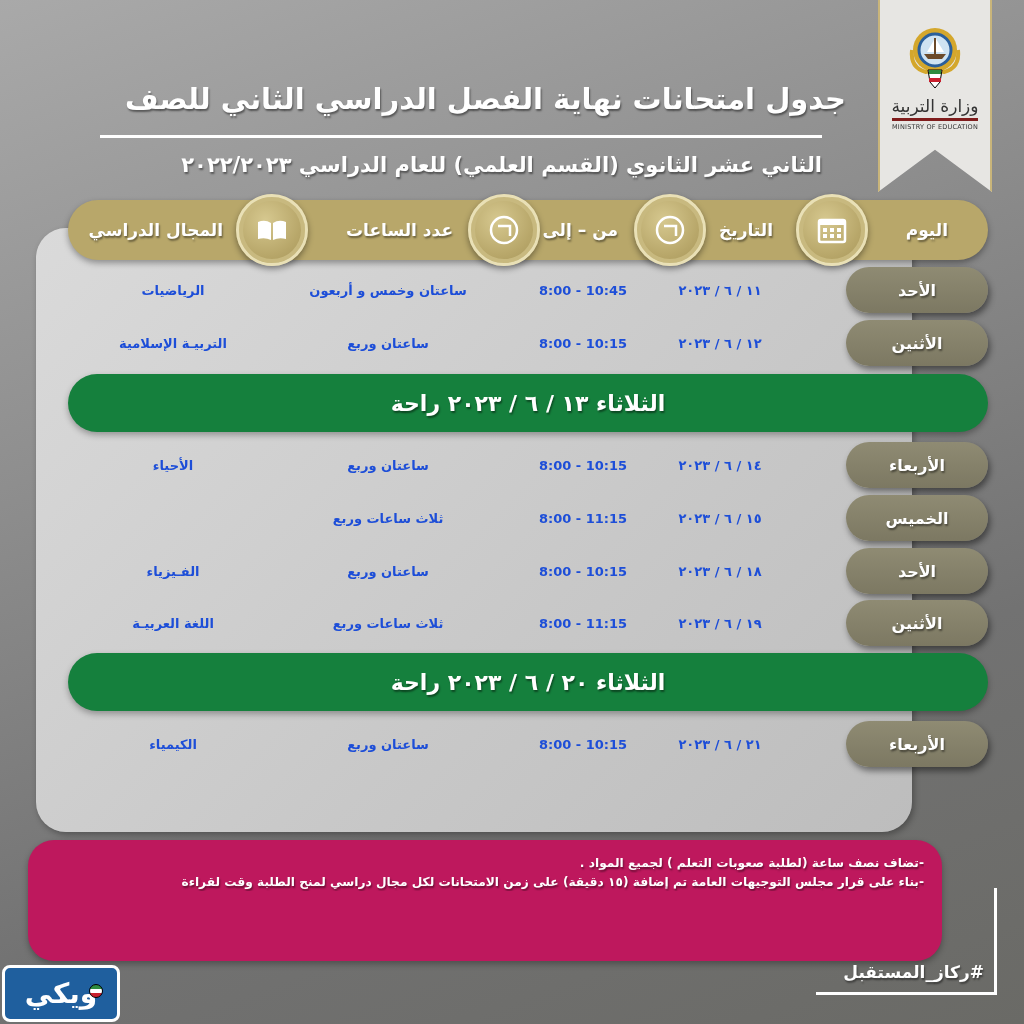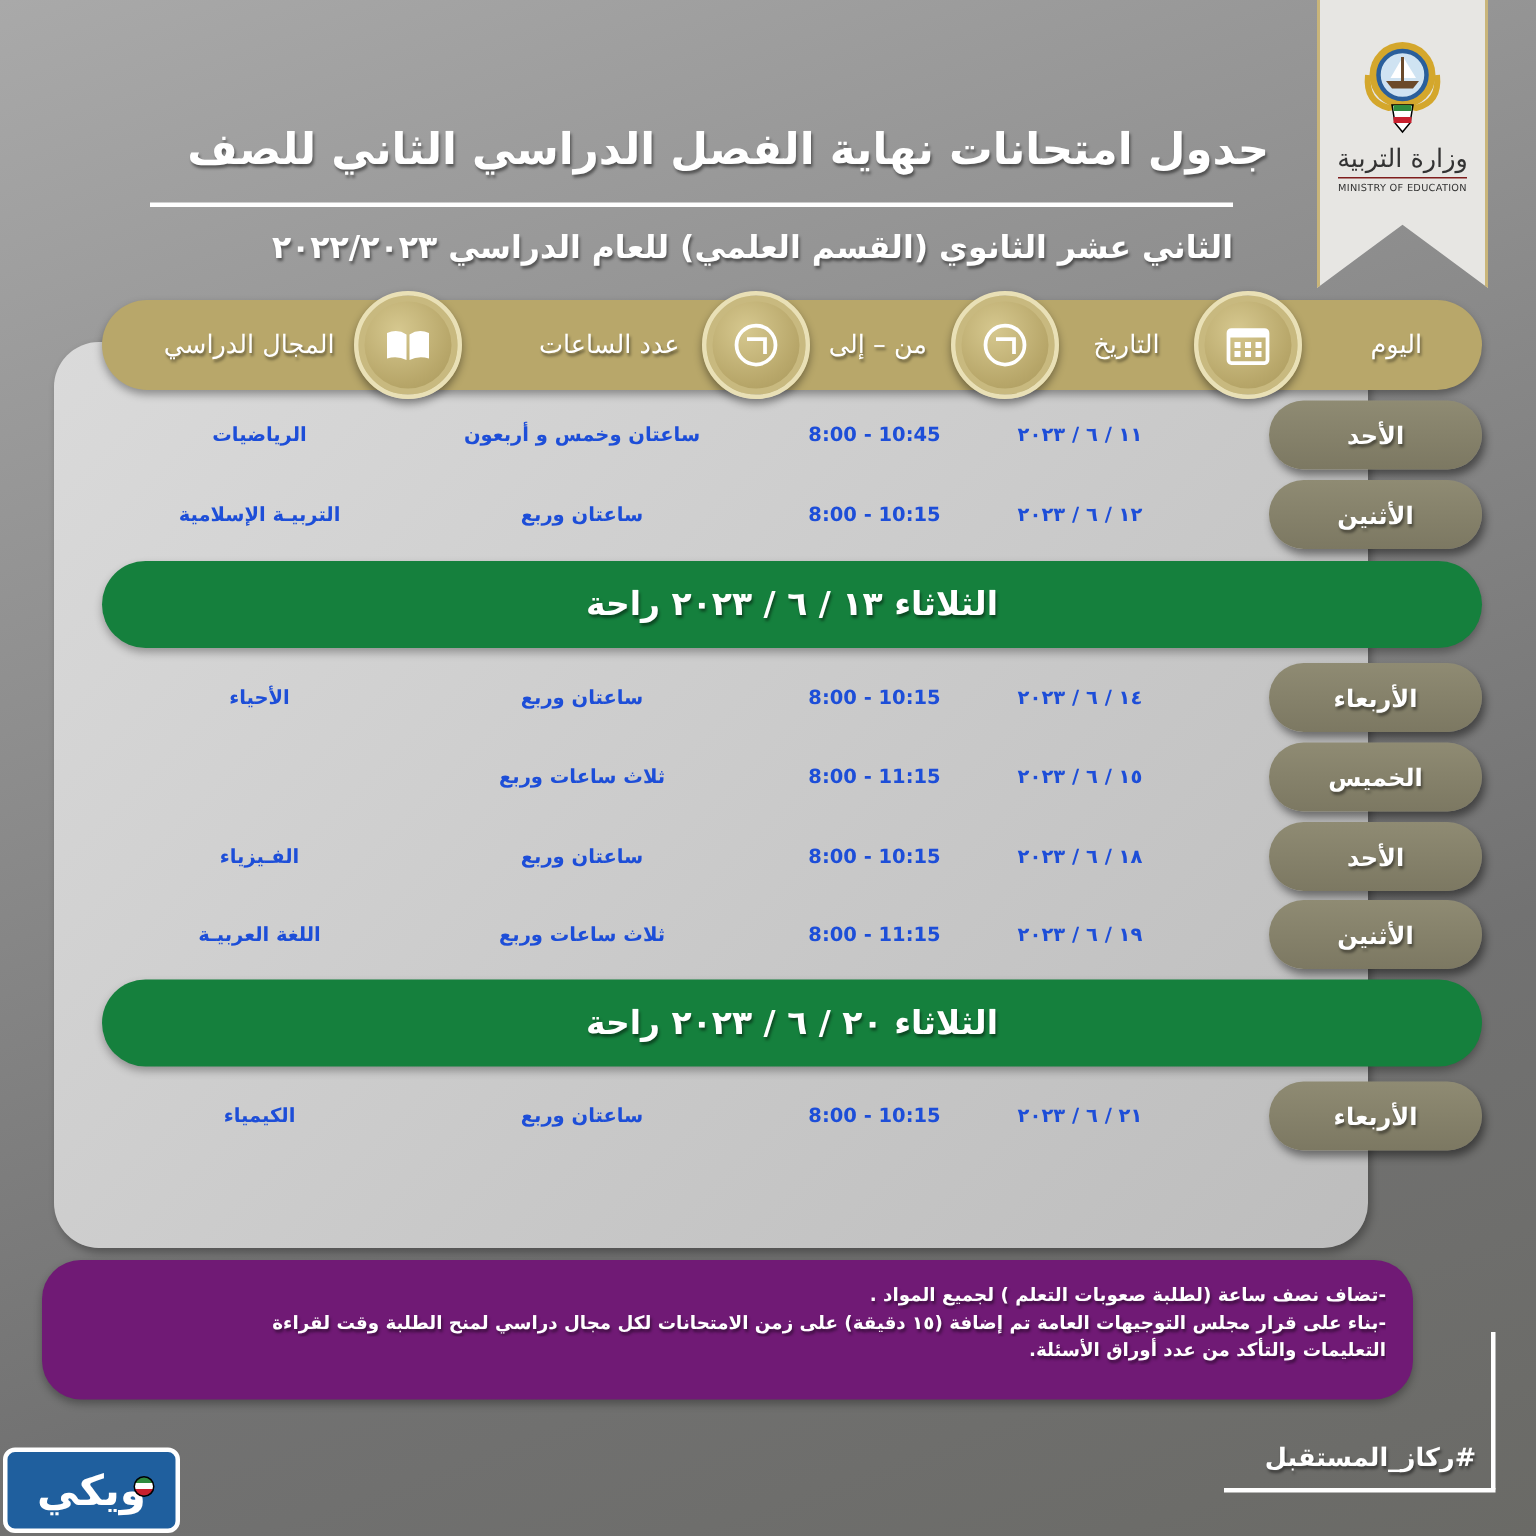--- a/index.html
+++ b/index.html
@@ -16,21 +16,21 @@
   .ribbon {
     position: absolute; left: 878px; top: 0; width: 114px; height: 192px;
     background: #e7e6e3;
     border-left: 2px solid #c9b57a; border-right: 2px solid #c9b57a;
     clip-path: polygon(0 0, 100% 0, 100% 100%, 50% 78%, 0 100%);
     box-shadow: 0 4px 8px rgba(0,0,0,0.4);
     display: flex; flex-direction: column; align-items: center; padding-top: 24px;
   }
   .emblem { width: 62px; height: 66px; }
   .ministry-ar { font-size: 17px; color: #333; margin-top: 6px; direction: rtl; }
-  .ministry-en { font-size: 6.5px; color: #333; direction: ltr; border-top: 1px solid #7f1d1d; padding-top: 2px; margin-top: 2px; letter-spacing: 0.2px; }
+  .ministry-en { font-size: 6.5px; color: #333; direction: ltr; border-top: 3px solid #7f1d1d; padding-top: 2px; margin-top: 2px; letter-spacing: 0.2px; }
 
   .title {
     position: absolute; right: 178px; top: 82px;
     font-size: 29px; font-weight: bold; color: #fff; white-space: nowrap;
   }
   .title-rule {
     position: absolute; left: 100px; top: 135px; width: 722px; height: 3px; background: #fff;
   }
   .subtitle {
     position: absolute; right: 202px; top: 153px;
@@ -44,21 +44,21 @@
     border-radius: 30px;
     box-shadow: 2px 3px 6px rgba(0,0,0,0.3);
   }
 
   
   .header-bar {
     position: absolute; left: 68px; top: 200px; width: 920px; height: 60px;
     background: #b8a76a; border-radius: 30px;
     box-shadow: 0 3px 6px rgba(0,0,0,0.35);
   }
-  .hcell { position: absolute; top: 0; height: 60px; display: flex; align-items: center; font-size: 17px; font-weight: normal; color: #fff; white-space: nowrap; }
+  .hcell { position: absolute; top: 0; height: 60px; display: flex; align-items: center; font-size: 17px; font-weight: bold; color: #fff; white-space: nowrap; }
   .hcircle {
     position: absolute; top: -6px; width: 72px; height: 72px; border-radius: 50%;
     background: radial-gradient(circle at 40% 35%, #d6c88f 0%, #b8a76a 60%, #a39357 100%);
     border: 3px solid #e9e0b6;
     box-shadow: 0 3px 6px rgba(0,0,0,0.4), inset 0 0 0 4px #c8b97f;
     display: flex; align-items: center; justify-content: center;
   }
   .hcircle svg { width: 36px; height: 36px; }
 
   
@@ -81,22 +81,22 @@
   .rest-bar {
     position: absolute; left: 68px; width: 920px; height: 58px;
     background: #15803d; border-radius: 29px;
     box-shadow: 0 3px 6px rgba(0,0,0,0.3);
     display: flex; align-items: center; justify-content: center;
     font-size: 22px; font-weight: bold; color: #fff;
   }
 
   
   .notes {
-    position: absolute; left: 28px; top: 840px; width: 914px; height: 93px;
-    background: #701a75; border-radius: 26px;
+    position: absolute; left: 28px; top: 840px; width: 914px; height: 121px;
+    background: #be185d; border-radius: 26px;
     box-shadow: 0 3px 6px rgba(0,0,0,0.3);
     padding: 14px 18px 12px 18px;
     color: #fff; font-size: 12.2px; font-weight: bold; line-height: 18.5px;
     text-align: right;
   }
   .note-line { white-space: nowrap; overflow: hidden; }
 
   
   .frame-v { position: absolute; left: 994px; top: 888px; width: 3px; height: 105px; background: #fff; }
   .frame-h { position: absolute; left: 816px; top: 992px; width: 181px; height: 3px; background: #fff; }
@@ -235,21 +235,20 @@
   <div class="day-pill shadow-text">الأربعاء</div>
   <div class="cell c-date">٢١ / ٦ / ٢٠٢٣</div>
   <div class="cell c-time">8:00 - 10:15</div>
   <div class="cell c-hours">ساعتان وربع</div>
   <div class="cell c-subject">الكيمياء</div>
 </div>
 
 <div class="notes">
   <div class="note-line shadow-text">-تضاف نصف ساعة (لطلبة صعوبات التعلم ) لجميع المواد .</div>
   <div class="note-line shadow-text">-بناء على قرار مجلس التوجيهات العامة تم إضافة (١٥ دقيقة) على زمن الامتحانات لكل مجال دراسي لمنح الطلبة وقت لقراءة</div>
-  <div class="note-line shadow-text">التعليمات والتأكد من عدد أوراق الأسئلة.</div>
 </div>
 
 <div class="frame-v"></div>
 <div class="frame-h"></div>
 <div class="hashtag shadow-text">#ركاز_المستقبل</div>
 
 <div class="wiki-logo">
   <span>ويكي</span>
   <span class="flag-dot"></span>
 </div>

